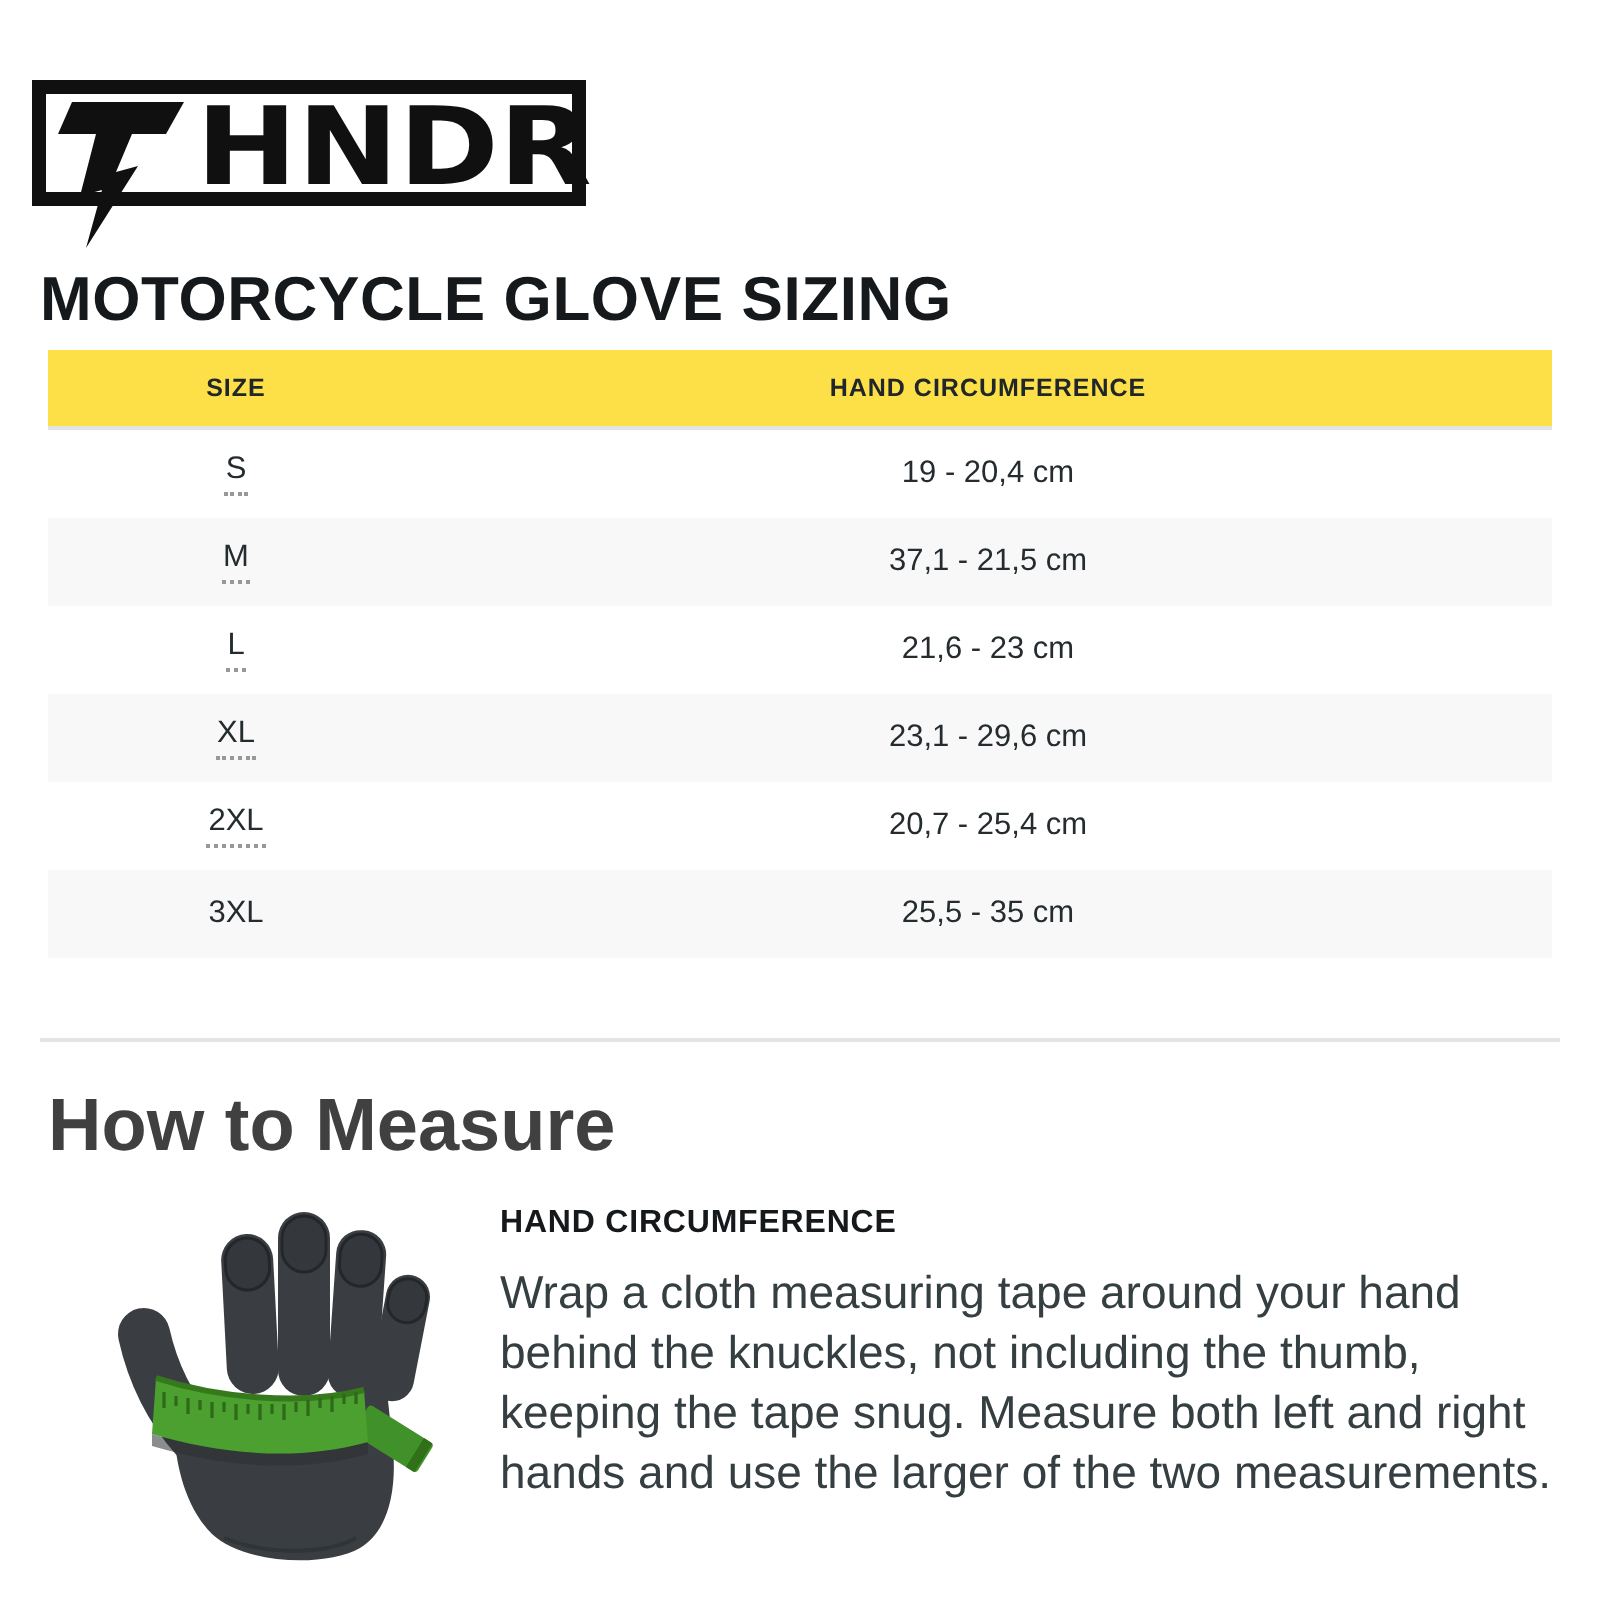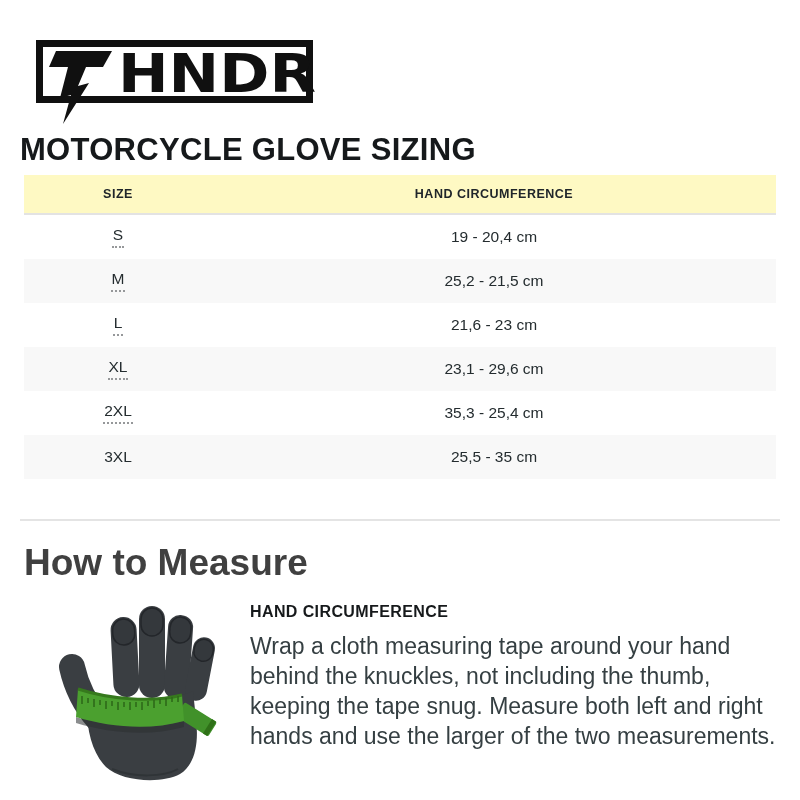--- a/index.html
+++ b/index.html
@@ -3,31 +3,31 @@
 <meta charset="utf-8">
 <style>
   * { box-sizing: border-box; }
   html,body { margin:0; padding:0; }
   body {
     width:800px; height:800px; background:#ffffff;
     font-family:"Liberation Sans", sans-serif; color:#232b2e;
     overflow:hidden;
   }
   
-  .logo-wrap { margin:40px 0 0 36px; width:277px; height:71px; }
+  .logo-wrap { margin:40px 0 0 16px; width:277px; height:71px; }
   .logo-wrap svg { display:block; overflow:visible; }
   
   .page-title {
     margin:22px 0 0 20px; font-size:31px; font-weight:bold;
     letter-spacing:0.3px; color:#16191b; line-height:34px;
   }
   
   .size-table { margin:8px 24px 0 24px; }
   .t-head {
-    height:40px; background:#fef9c3; border-bottom:2px solid #e3e3e3;
+    height:40px; background:#fde047; border-bottom:2px solid #e3e3e3;
     display:flex; align-items:center;
     font-size:12.5px; font-weight:bold; letter-spacing:0.5px; color:#20262a;
   }
   .t-row { height:44px; display:flex; align-items:center; font-size:15.5px; color:#242c2f; }
   .t-row.alt { background:#f8f8f8; }
   .cell-size { width:25%; display:flex; justify-content:center; text-align:center; }
   .cell-val  { width:75%; text-align:center; }
   .size-label { display:inline-block; line-height:1.1; }
   .size-label.dotted { border-bottom:2px dotted #96989a; padding:0 1px 3px 1px; cursor:help; }
   
@@ -70,39 +70,39 @@
   <div class="t-row">
     <div class="cell-size">
         <span class="size-label dotted">S</span>
       </div>
     <div class="cell-val">19 - 20,4 cm</div>
   </div>
   <div class="t-row alt">
     <div class="cell-size">
         <span class="size-label dotted">M</span>
       </div>
-    <div class="cell-val">25,2 - 21,5 cm</div>
+    <div class="cell-val">37,1 - 21,5 cm</div>
   </div>
   <div class="t-row">
     <div class="cell-size">
         <span class="size-label dotted">L</span>
       </div>
     <div class="cell-val">21,6 - 23 cm</div>
   </div>
   <div class="t-row alt">
     <div class="cell-size">
         <span class="size-label dotted">XL</span>
       </div>
     <div class="cell-val">23,1 - 29,6 cm</div>
   </div>
   <div class="t-row">
     <div class="cell-size">
         <span class="size-label dotted">2XL</span>
       </div>
-    <div class="cell-val">35,3 - 25,4 cm</div>
+    <div class="cell-val">20,7 - 25,4 cm</div>
   </div>
   <div class="t-row alt">
     <div class="cell-size">
         <span class="size-label">3XL</span>
       </div>
     <div class="cell-val">25,5 - 35 cm</div>
   </div>
 </div>
 
 <hr class="divider">

